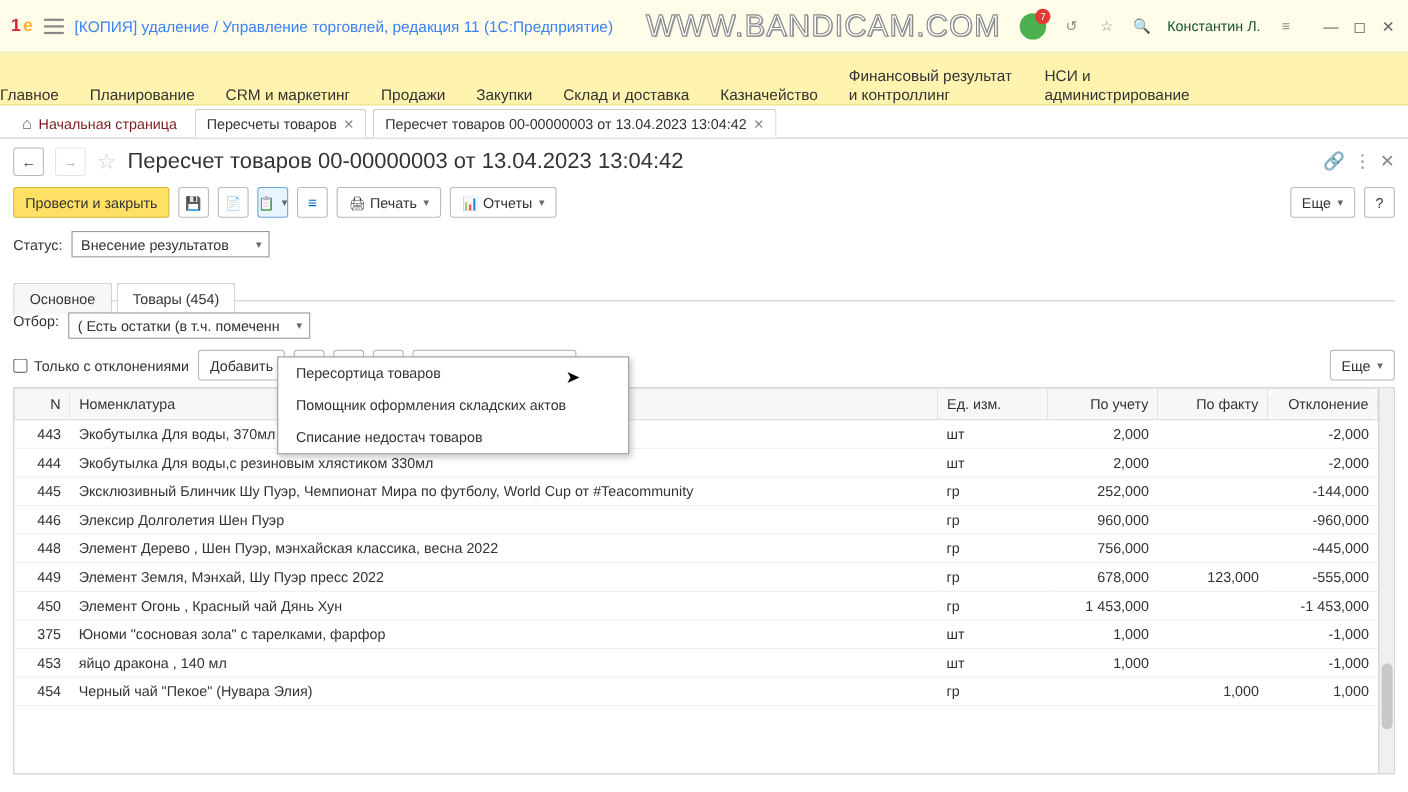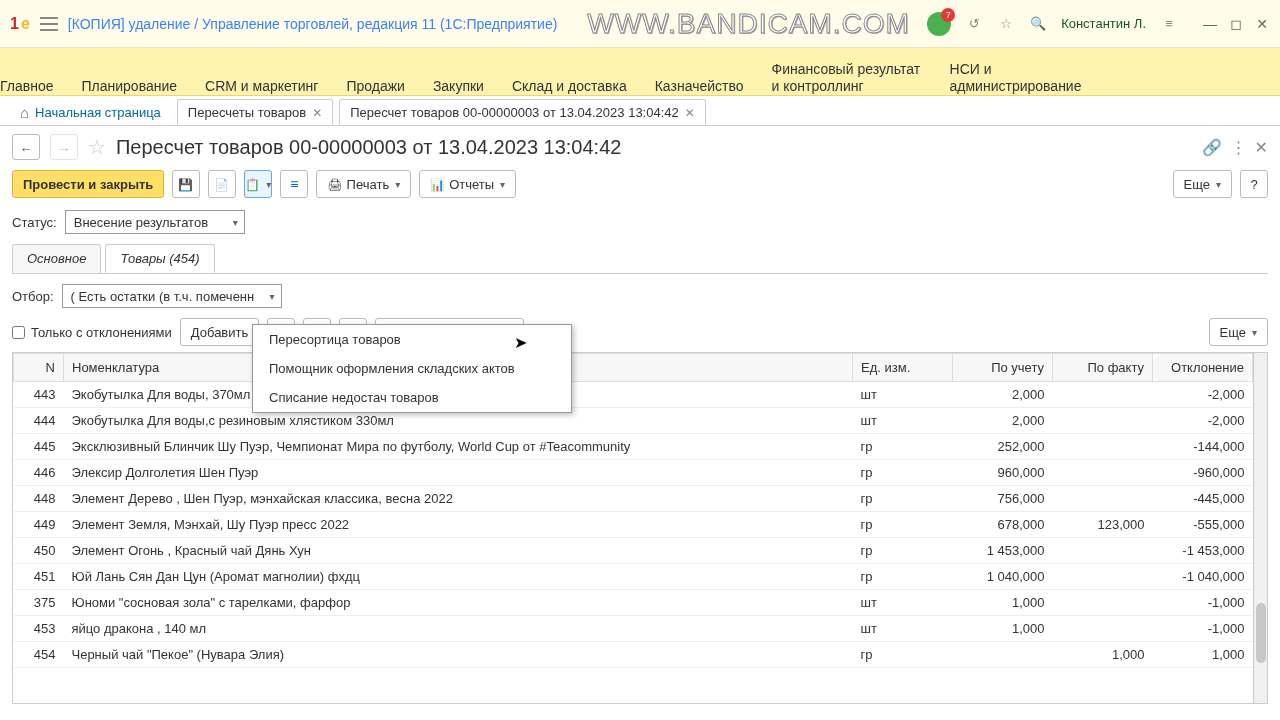--- a/index.html
+++ b/index.html
@@ -14,44 +14,44 @@
 .titlebar-right { margin-left:auto; display:flex; align-items:center; gap:14px; }
 .avatar { width:24px; height:24px; border-radius:50%; background:#4caf50; position:relative; }
 .avatar::after { content:"7"; position:absolute; top:-4px; right:-4px; width:14px; height:14px; background:#e53935; color:#fff; border-radius:50%; font-size:9px; display:flex; align-items:center; justify-content:center; }
 .tb-ico { width:18px; height:18px; color:#888; cursor:pointer; display:flex; align-items:center; justify-content:center; }
 .titlebar-user { color:#14532d; font-size:13px; }
 .win-btns { display:flex; gap:10px; margin-left:10px; }
 .win-btn { width:16px; height:16px; color:#666; cursor:pointer; display:flex; align-items:center; justify-content:center; font-size:14px; }
 .mainmenu { height:48px; background:#fff3b0; border-bottom:1px solid #e8d870; display:flex; align-items:flex-end; padding:8px 0 0; gap:28px; }
 .mainmenu-item { color:#333; font-size:14px; cursor:pointer; line-height:1.2; max-width:150px; }
 .tabbar { height:30px; border-bottom:1px solid #ccc; display:flex; align-items:flex-end; padding:0 10px; gap:6px; background:#fff; }
-.home { display:flex; align-items:center; gap:6px; padding:4px 10px; font-size:13px; color:#0369a1; cursor:pointer; }
+.home { display:flex; align-items:center; gap:6px; padding:4px 10px; font-size:13px; color:#7f1d1d; cursor:pointer; }
 .tab { border:1px solid #ccc; border-bottom:none; padding:5px 10px; border-radius:3px 3px 0 0; display:flex; align-items:center; gap:6px; font-size:13px; background:#fff; cursor:pointer; }
 .tab .x { color:#888; font-size:12px; cursor:pointer; }
 .page { padding:8px 12px 0; }
 .page-header { display:flex; align-items:center; gap:10px; margin-bottom:10px; }
 .nav-btn { width:28px; height:26px; border:1px solid #bbb; border-radius:3px; background:#fff; display:flex; align-items:center; justify-content:center; cursor:pointer; color:#444; }
 .star { color:#ccc; font-size:20px; cursor:pointer; }
 .page-title { font-size:20px; color:#333; }
 .page-header-right { margin-left:auto; display:flex; gap:8px; }
 .hdr-ico { color:#888; cursor:pointer; font-size:16px; }
 .toolbar { display:flex; align-items:center; gap:8px; margin-bottom:12px; }
 .btn { border:1px solid #bbb; border-radius:3px; background:#fff; padding:5px 10px; font-size:13px; cursor:pointer; display:flex; align-items:center; gap:4px; height:28px; }
-.btn-yellow { background:#ffe066; border-color:#d6b733; font-weight:bold; }
+.btn-yellow { background:#ffe066; border-color:#d6b733; font-weight:normal; }
 .btn-ico { width:28px; padding:0; justify-content:center; }
 .btn-dd::after { content:"▾"; font-size:10px; color:#666; margin-left:2px; }
 .spacer { flex:1; }
 .status-row { display:flex; align-items:center; gap:8px; margin-bottom:10px; }
 .lbl { font-size:13px; color:#333; }
 .sel { border:1px solid #999; padding:4px 24px 4px 8px; font-size:13px; background:#fff; min-width:180px; position:relative; height:24px; display:flex; align-items:center; }
 .sel::after { content:"▾"; position:absolute; right:6px; color:#666; font-size:10px; }
 .inner-tabs { display:flex; border-bottom:1px solid #ccc; }
-.inner-tab { padding:6px 14px; font-size:13px; border:1px solid #ccc; border-bottom:none; border-radius:3px 3px 0 0; margin-right:4px; background:#f7f7f7; cursor:pointer; position:relative; top:0;font-style:italic; }
+.inner-tab { padding:6px 14px; font-size:13px; border:1px solid #ccc; border-bottom:none; border-radius:3px 3px 0 0; margin-right:4px; background:#f7f7f7; cursor:pointer; position:relative; top:13px; }
 .inner-tab.active { background:#fff; border-bottom:1px solid #fff; }
-.filter-row { display:flex; align-items:center; gap:8px; margin:10px 0; }
+.filter-row { display:flex; align-items:flex-start; gap:8px; margin:10px 0; }
 .filter-row .sel { flex:0 0 auto; min-width:220px; }
 .toolbar2 { display:flex; align-items:center; gap:8px; margin-bottom:6px; }
 .chk { display:flex; align-items:center; gap:6px; font-size:13px; }
 .table-wrap { border:1px solid #ccc; height:352px; overflow:hidden; display:flex; }
 .table { flex:1; overflow:auto; }
 .table-scroll { width:14px; background:#f0f0f0; border-left:1px solid #ccc; display:flex; flex-direction:column; align-items:center; }
 .scroll-thumb { width:10px; height:60px; background:#c8c8c8; border-radius:5px; margin-top:250px; }
 table { width:100%; border-collapse:collapse; font-size:13px; }
 th { background:#f7f7f7; border:1px solid #ddd; padding:6px 8px; text-align:left; font-weight:normal; color:#333; position:sticky; top:0; }
 th.r, td.r { text-align:right; }
@@ -276,28 +276,20 @@
             </tr>
             <tr>
               <td class="r">450</td>
               <td>Элемент Огонь , Красный чай Дянь Хун</td>
               <td>гр</td>
               <td class="r">1 453,000</td>
               <td class="r"></td>
               <td class="r">-1 453,000</td>
             </tr>
             <tr>
-              <td class="r">451</td>
-              <td>Юй Лань Сян Дан Цун (Аромат магнолии) фхдц</td>
-              <td>гр</td>
-              <td class="r">1 040,000</td>
-              <td class="r"></td>
-              <td class="r">-1 040,000</td>
-            </tr>
-            <tr>
               <td class="r">375</td>
               <td>Юноми "сосновая зола" с тарелками, фарфор</td>
               <td>шт</td>
               <td class="r">1,000</td>
               <td class="r"></td>
               <td class="r">-1,000</td>
             </tr>
             <tr>
               <td class="r">453</td>
               <td>яйцо дракона , 140 мл</td>

